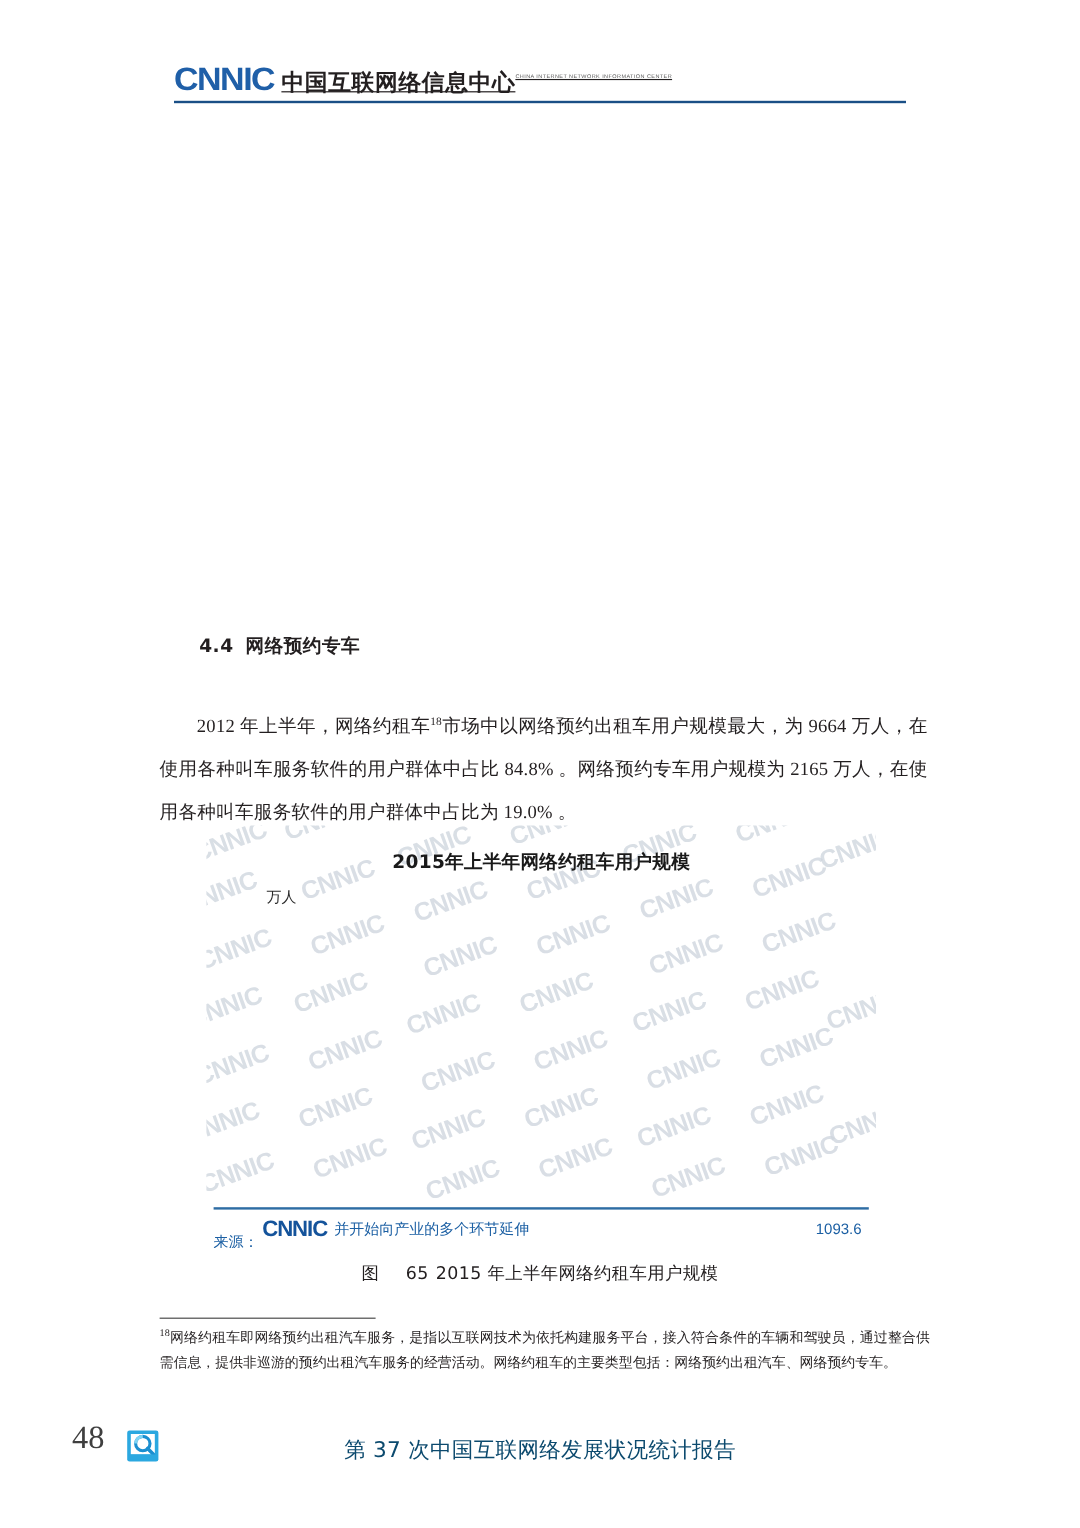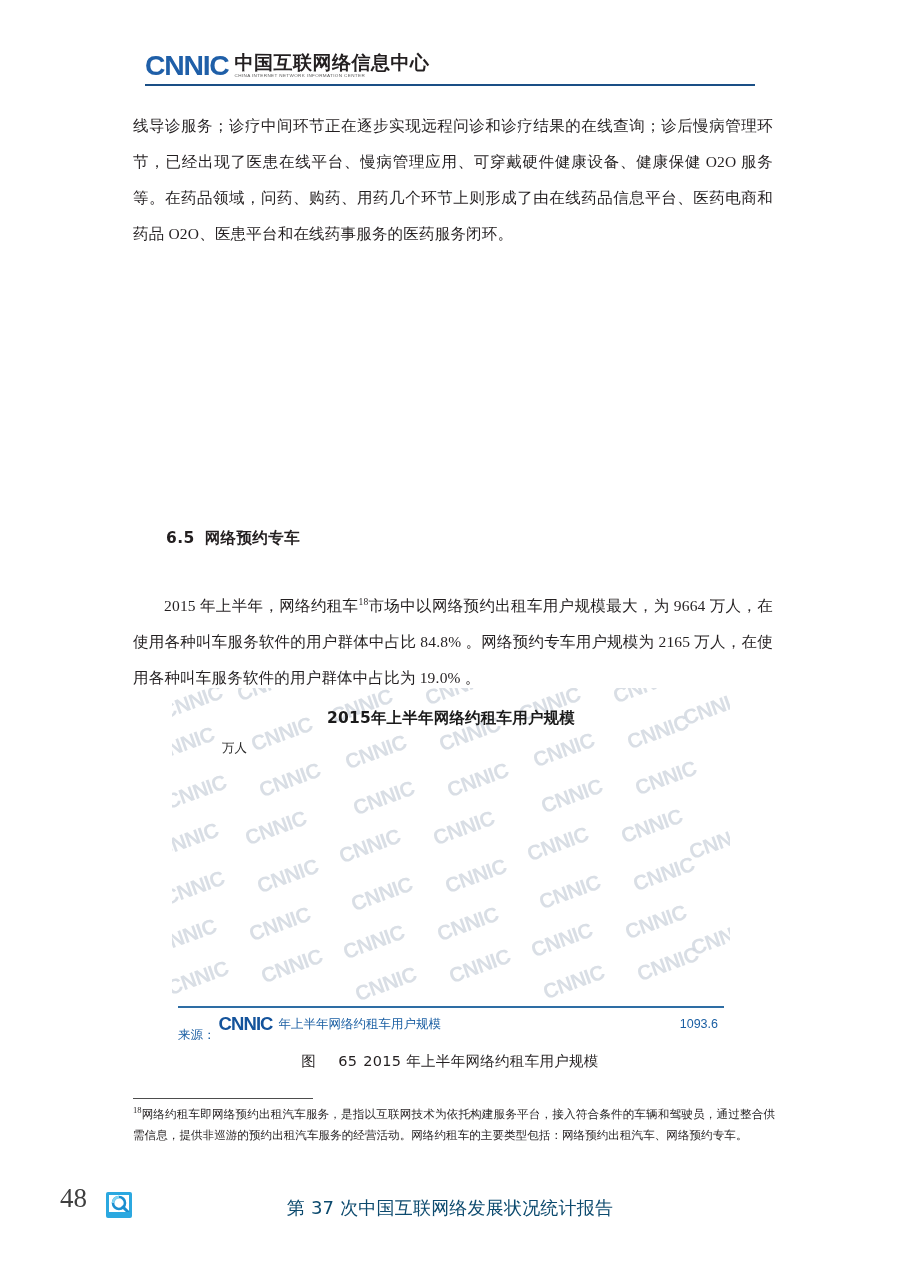--- a/index.html
+++ b/index.html
@@ -35,23 +35,24 @@
     font-weight: bold;
     font-size: 27px;
     letter-spacing: -1.2px;
     color: #1f5fa8;
     line-height: 1;
     transform: scaleX(1.05);
     transform-origin: left bottom;
   }
   .logo-cn {
     display: flex;
-    flex-direction: column;
+    flex-direction: row;
     line-height: 1;
     padding-bottom: 1px;
+    text-decoration: underline;
   }
   .logo-cn-main {
     font-family: "DejaVu Sans", sans-serif;
     font-size: 19px;
     font-weight: bold;
     color: #231f20;
     letter-spacing: 0.5px;
   }
   .logo-cn-sub {
     font-family: "Liberation Sans", sans-serif;
@@ -339,31 +340,30 @@
     <div class="logo-mark">CNNIC</div>
     <div class="logo-cn">
       <span class="logo-cn-main">中国互联网络信息中心</span>
       <span class="logo-cn-sub">CHINA INTERNET NETWORK INFORMATION CENTER</span>
     </div>
   </div>
 </div>
 <div class="header-rule"></div>
 
 <div class="content">
-  <p class="body">线导诊服务；诊疗中间环节正在逐步实现远程问诊和诊疗结果的在线查询；诊后慢病管理环节，已经出现了医患在线平台、慢病管理应用、可穿戴硬件健康设备、健康保健 O2O 服务等。在药品领域，问药、购药、用药几个环节上则形成了由在线药品信息平台、医药电商和药品 O2O、医患平台和在线药事服务的医药服务闭环。</p>
 </div>
 
 <div class="heading-block">
   <h3 class="section-heading">
-    <span class="heading-num">6.5</span><span>网络预约专车</span>
+    <span class="heading-num">4.4</span><span>网络预约专车</span>
   </h3>
 </div>
 
 <div class="para-rhc">
-  <p class="body indent"><span>2015 年上半年，网络约租车</span><sup class="fn">18</sup><span>市场中以网络预约出租车用户规模最大，为 9664 万人，在使用各种叫车服务软件的用户群体中占比 84.8% 。网络预约专车用户规模为 2165 万人，在使用各种叫车服务软件的用户群体中占比为 19.0% 。</span></p>
+  <p class="body indent"><span>2012 年上半年，网络约租车</span><sup class="fn">18</sup><span>市场中以网络预约出租车用户规模最大，为 9664 万人，在使用各种叫车服务软件的用户群体中占比 84.8% 。网络预约专车用户规模为 2165 万人，在使用各种叫车服务软件的用户群体中占比为 19.0% 。</span></p>
 </div>
 
 <div class="figure">
 
   <div class="watermarks">
     <span class="wm" style="left:-12px;  top:2px;">CNNIC</span>
     <span class="wm" style="left:64px;   top:-16px;">CNNIC</span>
     <span class="wm" style="left:158px;  top:6px;">CNNIC</span>
     <span class="wm" style="left:252px;  top:-12px;">CNNIC</span>
     <span class="wm" style="left:346px;  top:4px;">CNNIC</span>
@@ -416,21 +416,21 @@
   </div>
 
   <div class="chart-title">2015年上半年网络约租车用户规模</div>
   <div class="unit-label">万人</div>
 
 
   <div class="source-rule"></div>
   <div class="source-row">
     <span class="source-prefix">来源：</span>
     <span class="source-logo">CNNIC</span>
-    <span class="source-text">年上半年网络约租车用户规模</span>
+    <span class="source-text">并开始向产业的多个环节延伸</span>
     <span class="source-date">1093.6</span>
   </div>
 </div>
 
 <div class="fig-caption">
   <span>图</span><span class="cap-num">65</span><span>2015 年上半年网络约租车用户规模</span>
 </div>
 
 <div class="fn-rule"></div>
 <div class="footnote">

